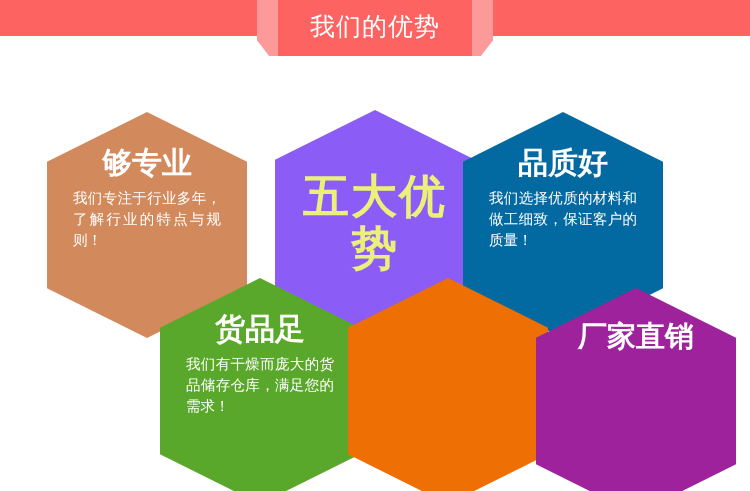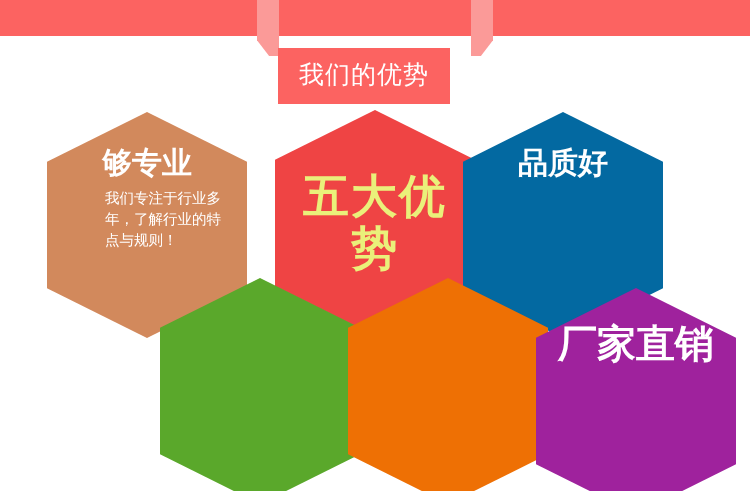--- a/index.html
+++ b/index.html
@@ -46,27 +46,26 @@
     top: 0;
     width: 22px;
     height: 56px;
     background: #fb9a98;
     clip-path: polygon(0 0, 100% 0, 100% 72%, 45% 100%, 0 100%);
   }
   .ribbon-center {
     position: absolute;
     left: 278px;
     top: 0;
-    width: 172px;
+    width: 194px;
     height: 56px;
     background: #fc6361;
     display: flex;
     align-items: center;
     justify-content: center;
-    margin-top: 48px;
   }
   .ribbon-title {
     color: #ffffff;
     font-size: 25px;
     letter-spacing: 1px;
     line-height: 1;
     padding-bottom: 4px;
     white-space: nowrap;
   }
 
@@ -97,45 +96,44 @@
     white-space: nowrap;
     text-align: left;
   }
   .hex-body {
     color: #ffffff;
     font-size: 14.5px;
     line-height: 1.45;
     text-align: justify;
     text-align-last: left;
     word-break: break-all;
-    margin-left: 32px;
   }
 
   
   .hex-1 { left: 47px;  top: 52px;  background: #d2895c; }
-  .hex-2 { left: 275px; top: 50px;  background: #ef4444; }
+  .hex-2 { left: 275px; top: 50px;  background: #8b5cf6; }
   .hex-3 { left: 463px; top: 52px;  background: #0369a1; }
   
   .hex-4 { left: 160px; top: 218px; background: #5aa82b; }
   .hex-5 { left: 348px; top: 218px; background: #ee7004; }
   .hex-6 { left: 536px; top: 228px; background: #9f229d; }
 
   .hex-1 .hex-title { padding-top: 36px; }
   .hex-1 .hex-body  { padding-top: 10px; }
 
   .hex-3 .hex-title { padding-top: 36px; }
   .hex-3 .hex-body  { padding-top: 10px; }
 
   .hex-4 .hex-title { padding-top: 36px; }
   .hex-4 .hex-body  { padding-top: 10px; }
 
   .hex-5 .hex-title { padding-top: 36px; }
   .hex-5 .hex-body  { padding-top: 10px; }
 
-  .hex-6 .hex-title { padding-top: 36px; font-size: 39px; }
+  .hex-6 .hex-title { padding-top: 36px; font-size: 29px; font-family: Liberation Mono, monospace; }
   .hex-6 .hex-body  { padding-top: 8px; text-align-last: center; }
 
   
   .hex-2 { justify-content: center; }
   .hex-center-title {
     color: #eaf07a;
     font-size: 46px;
     font-weight: bold;
     line-height: 1.12;
     text-align: center;
@@ -160,23 +158,26 @@
     <div class="hex-title">够专业</div>
     <div class="hex-body">我们专注于行业多年，了解行业的特点与规则！</div>
   </div>
 
   <div class="hex hex-2">
     <div class="hex-center-title">五大优势</div>
   </div>
 
   <div class="hex hex-3">
     <div class="hex-title">品质好</div>
+    <div class="hex-body">我们选择优质的材料和做工细致，保证客户的质量！</div>
   </div>
 
   <div class="hex hex-4">
+    <div class="hex-title">货品足</div>
+    <div class="hex-body">我们有干燥而庞大的货品储存仓库，满足您的需求！</div>
   </div>
 
   <div class="hex hex-5">
   </div>
 
   <div class="hex hex-6">
     <div class="hex-title">厂家直销</div>
   </div>
 
 </div>

